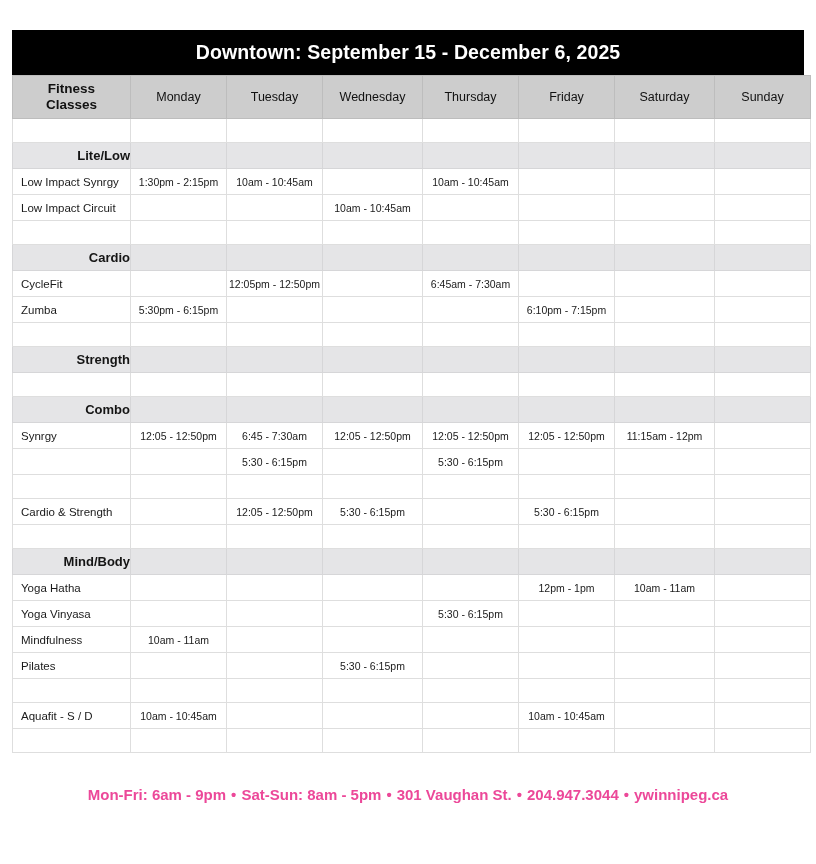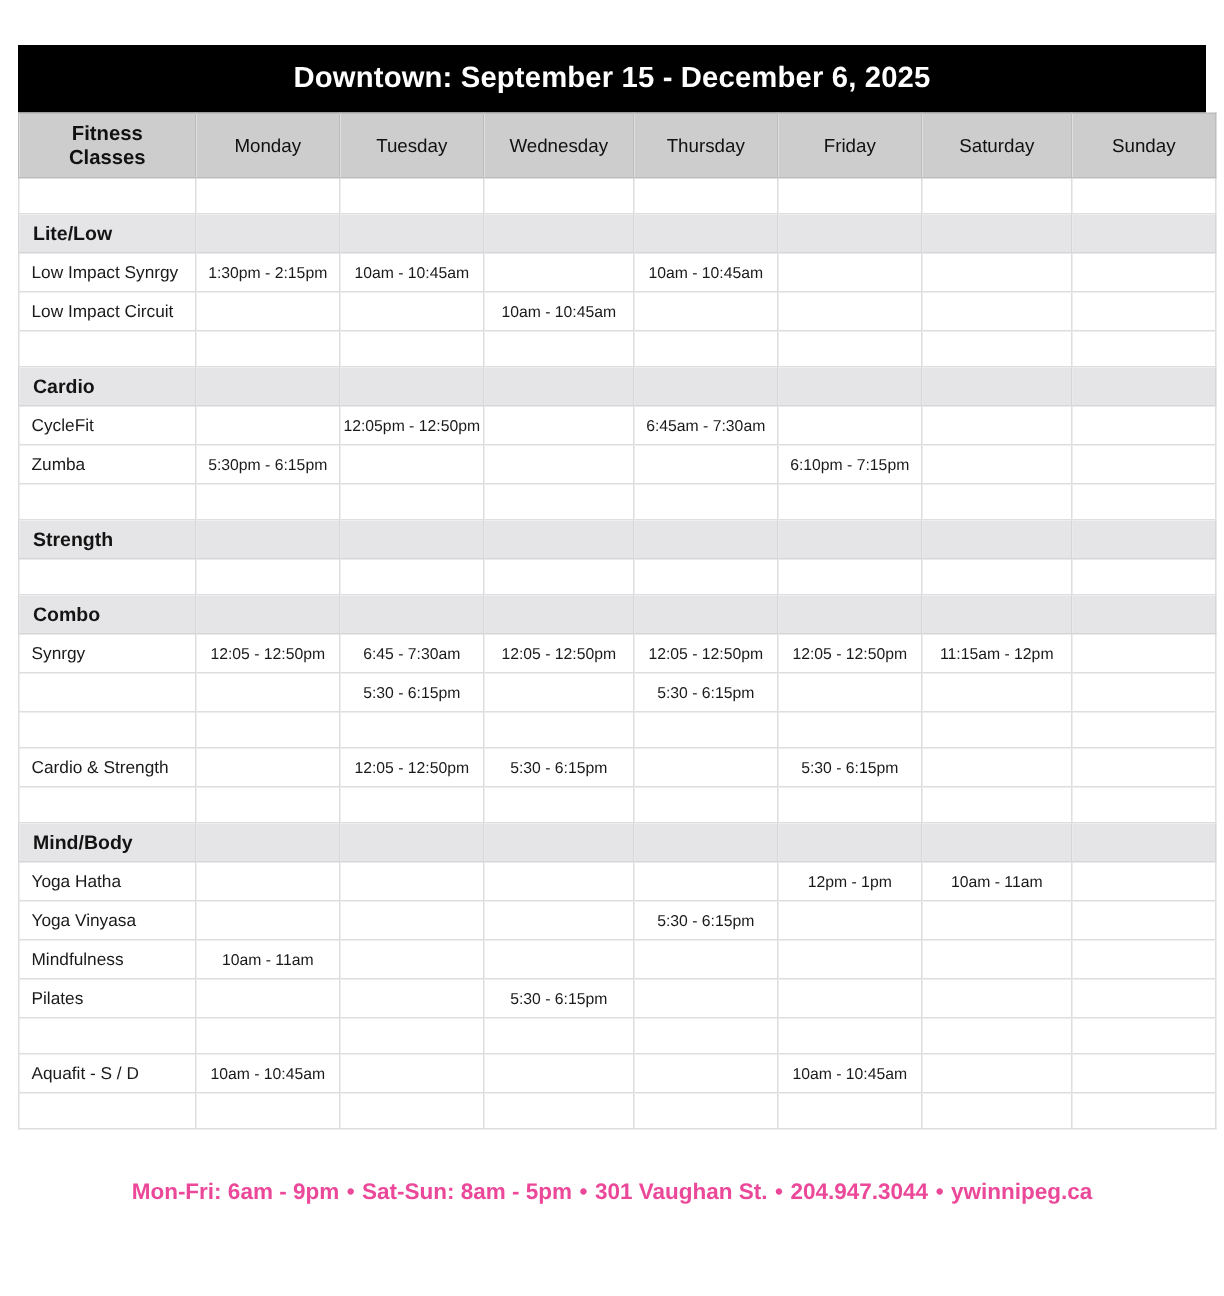--- a/index.html
+++ b/index.html
@@ -80,21 +80,21 @@
   tr.section-row td {
     height: 25px;
     background: #e5e5e7;
     border-color: #d6d6d8;
   }
   tr.section-row td.section-label {
     font-size: 13px;
     font-weight: bold;
     color: #141414;
     padding-left: 9px;
-    text-align: left;
+    text-align: right;
   }
 
   
   tr.class-row td { height: 25px; background: #ffffff; }
   tr.class-row td.class-name {
     font-size: 11.5px;
     color: #1a1a1a;
     padding-left: 8px;
     text-align: left;
     white-space: nowrap;

